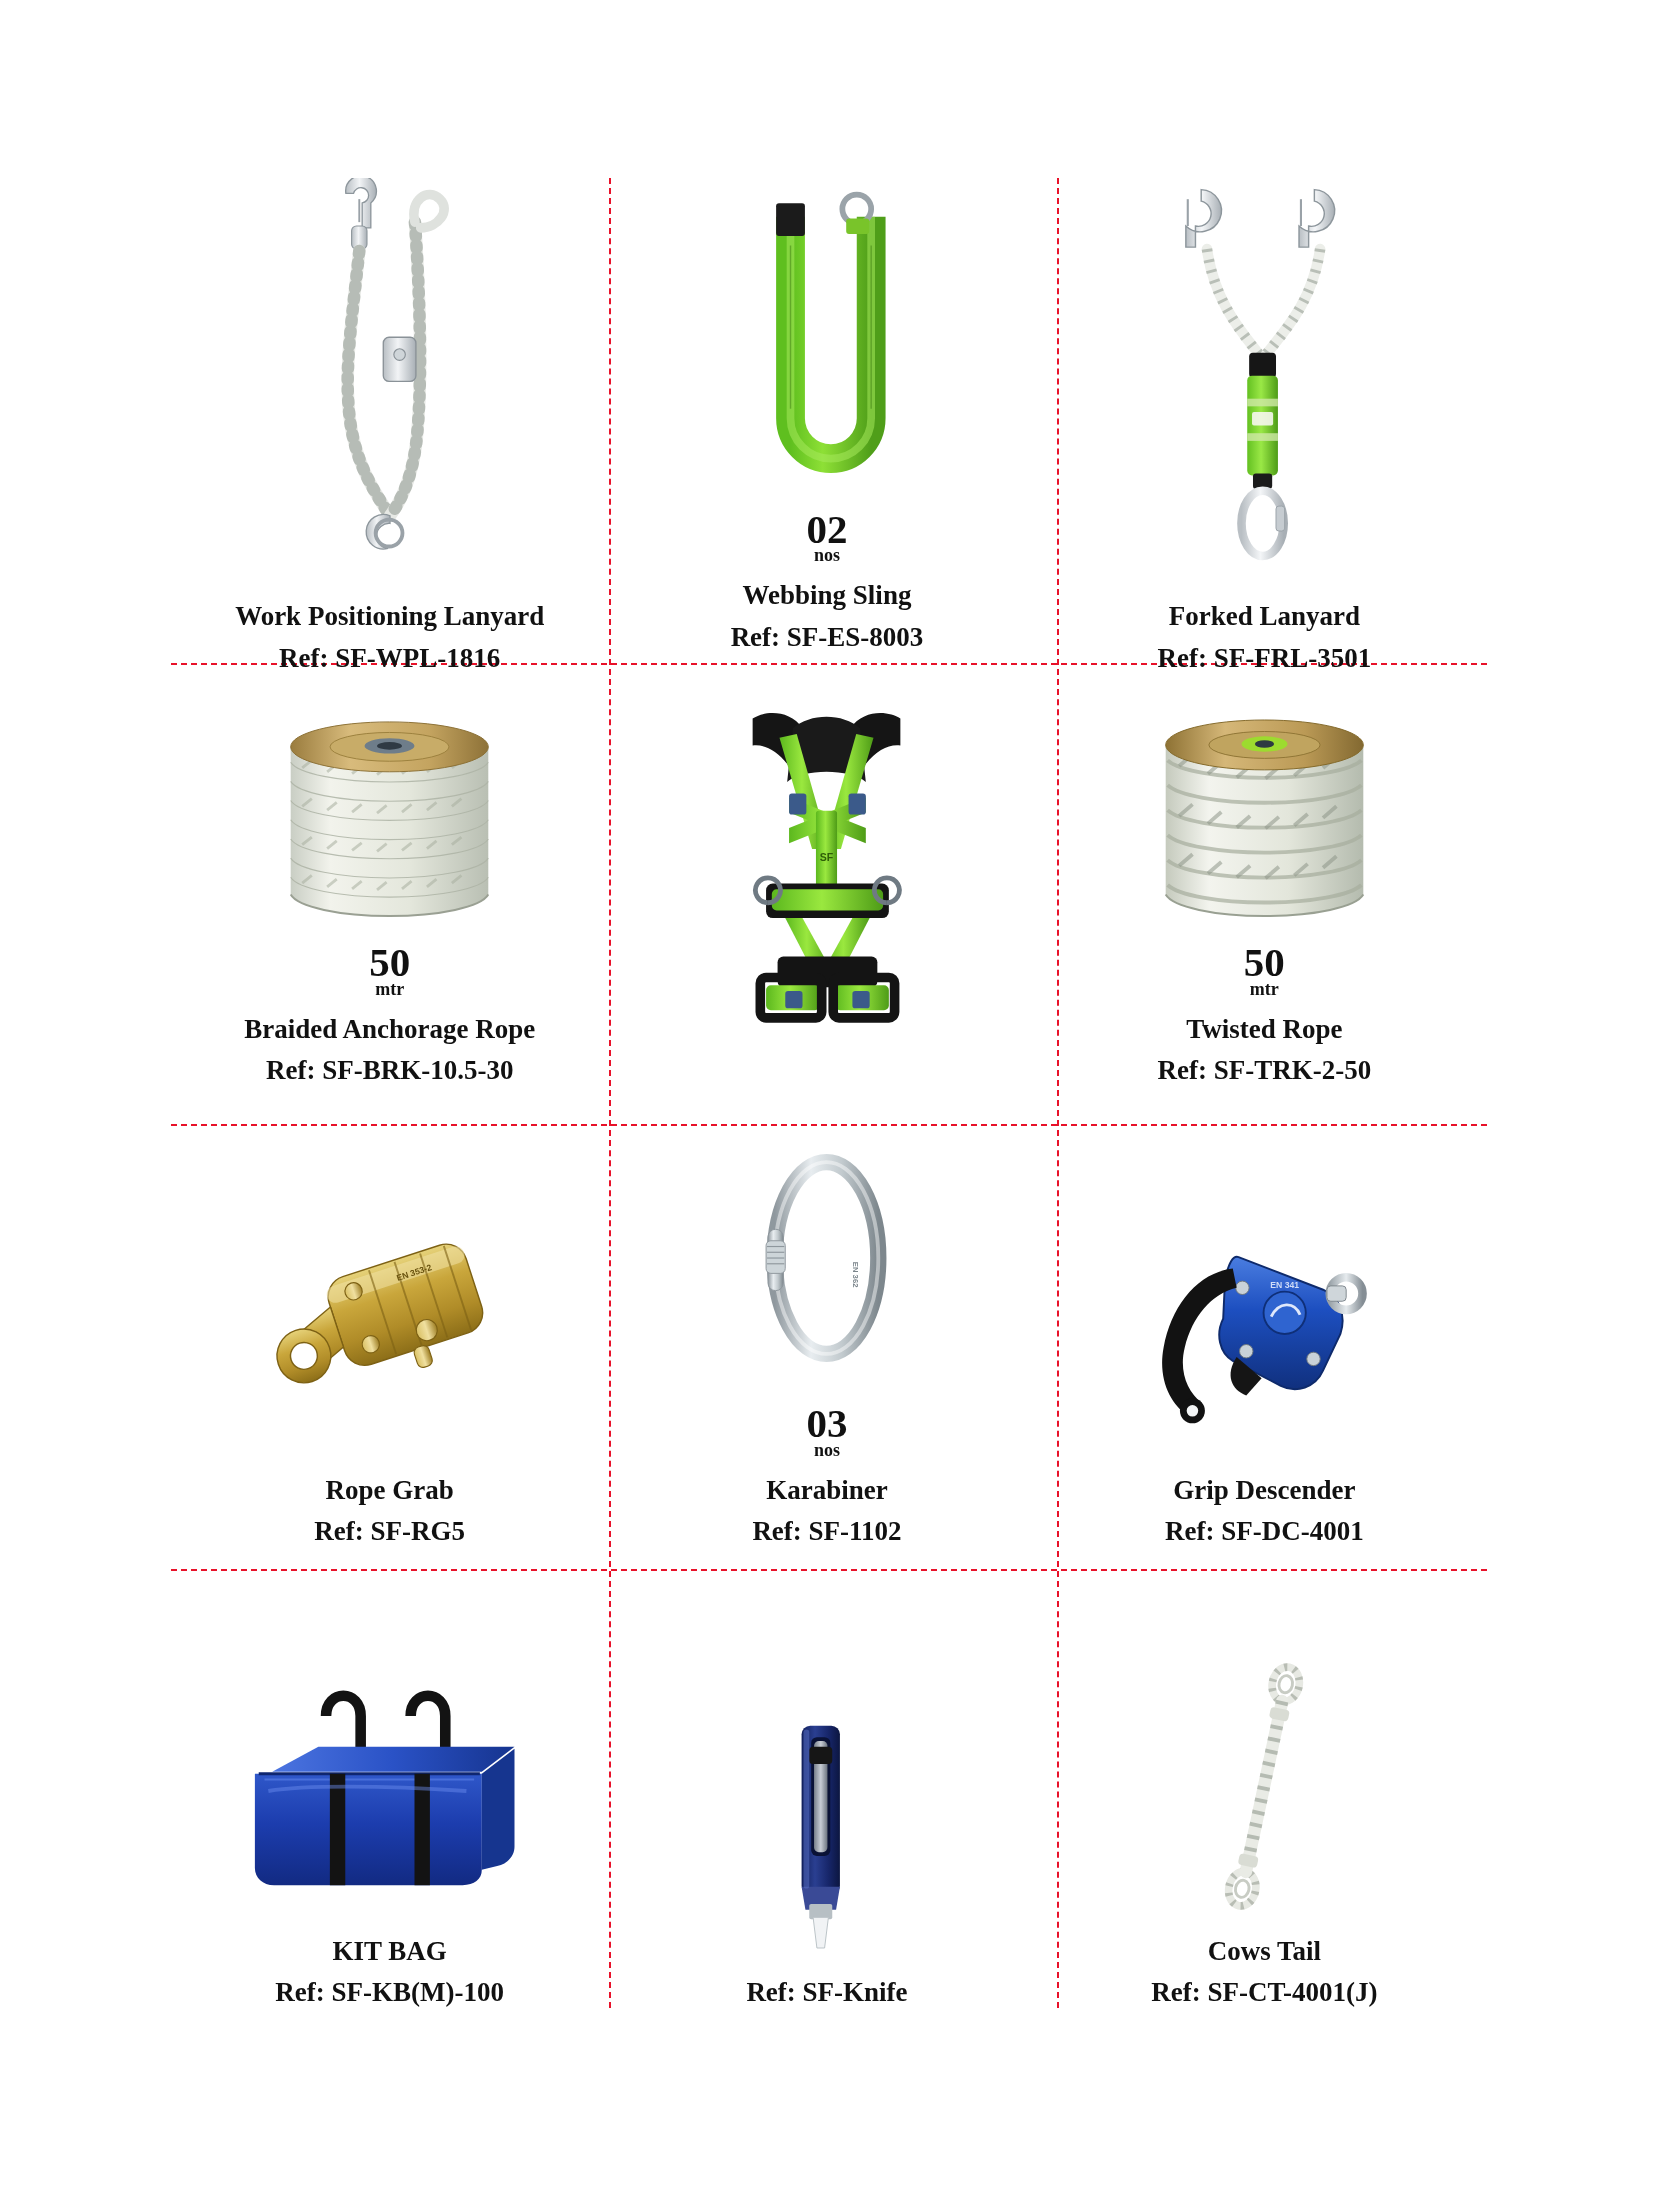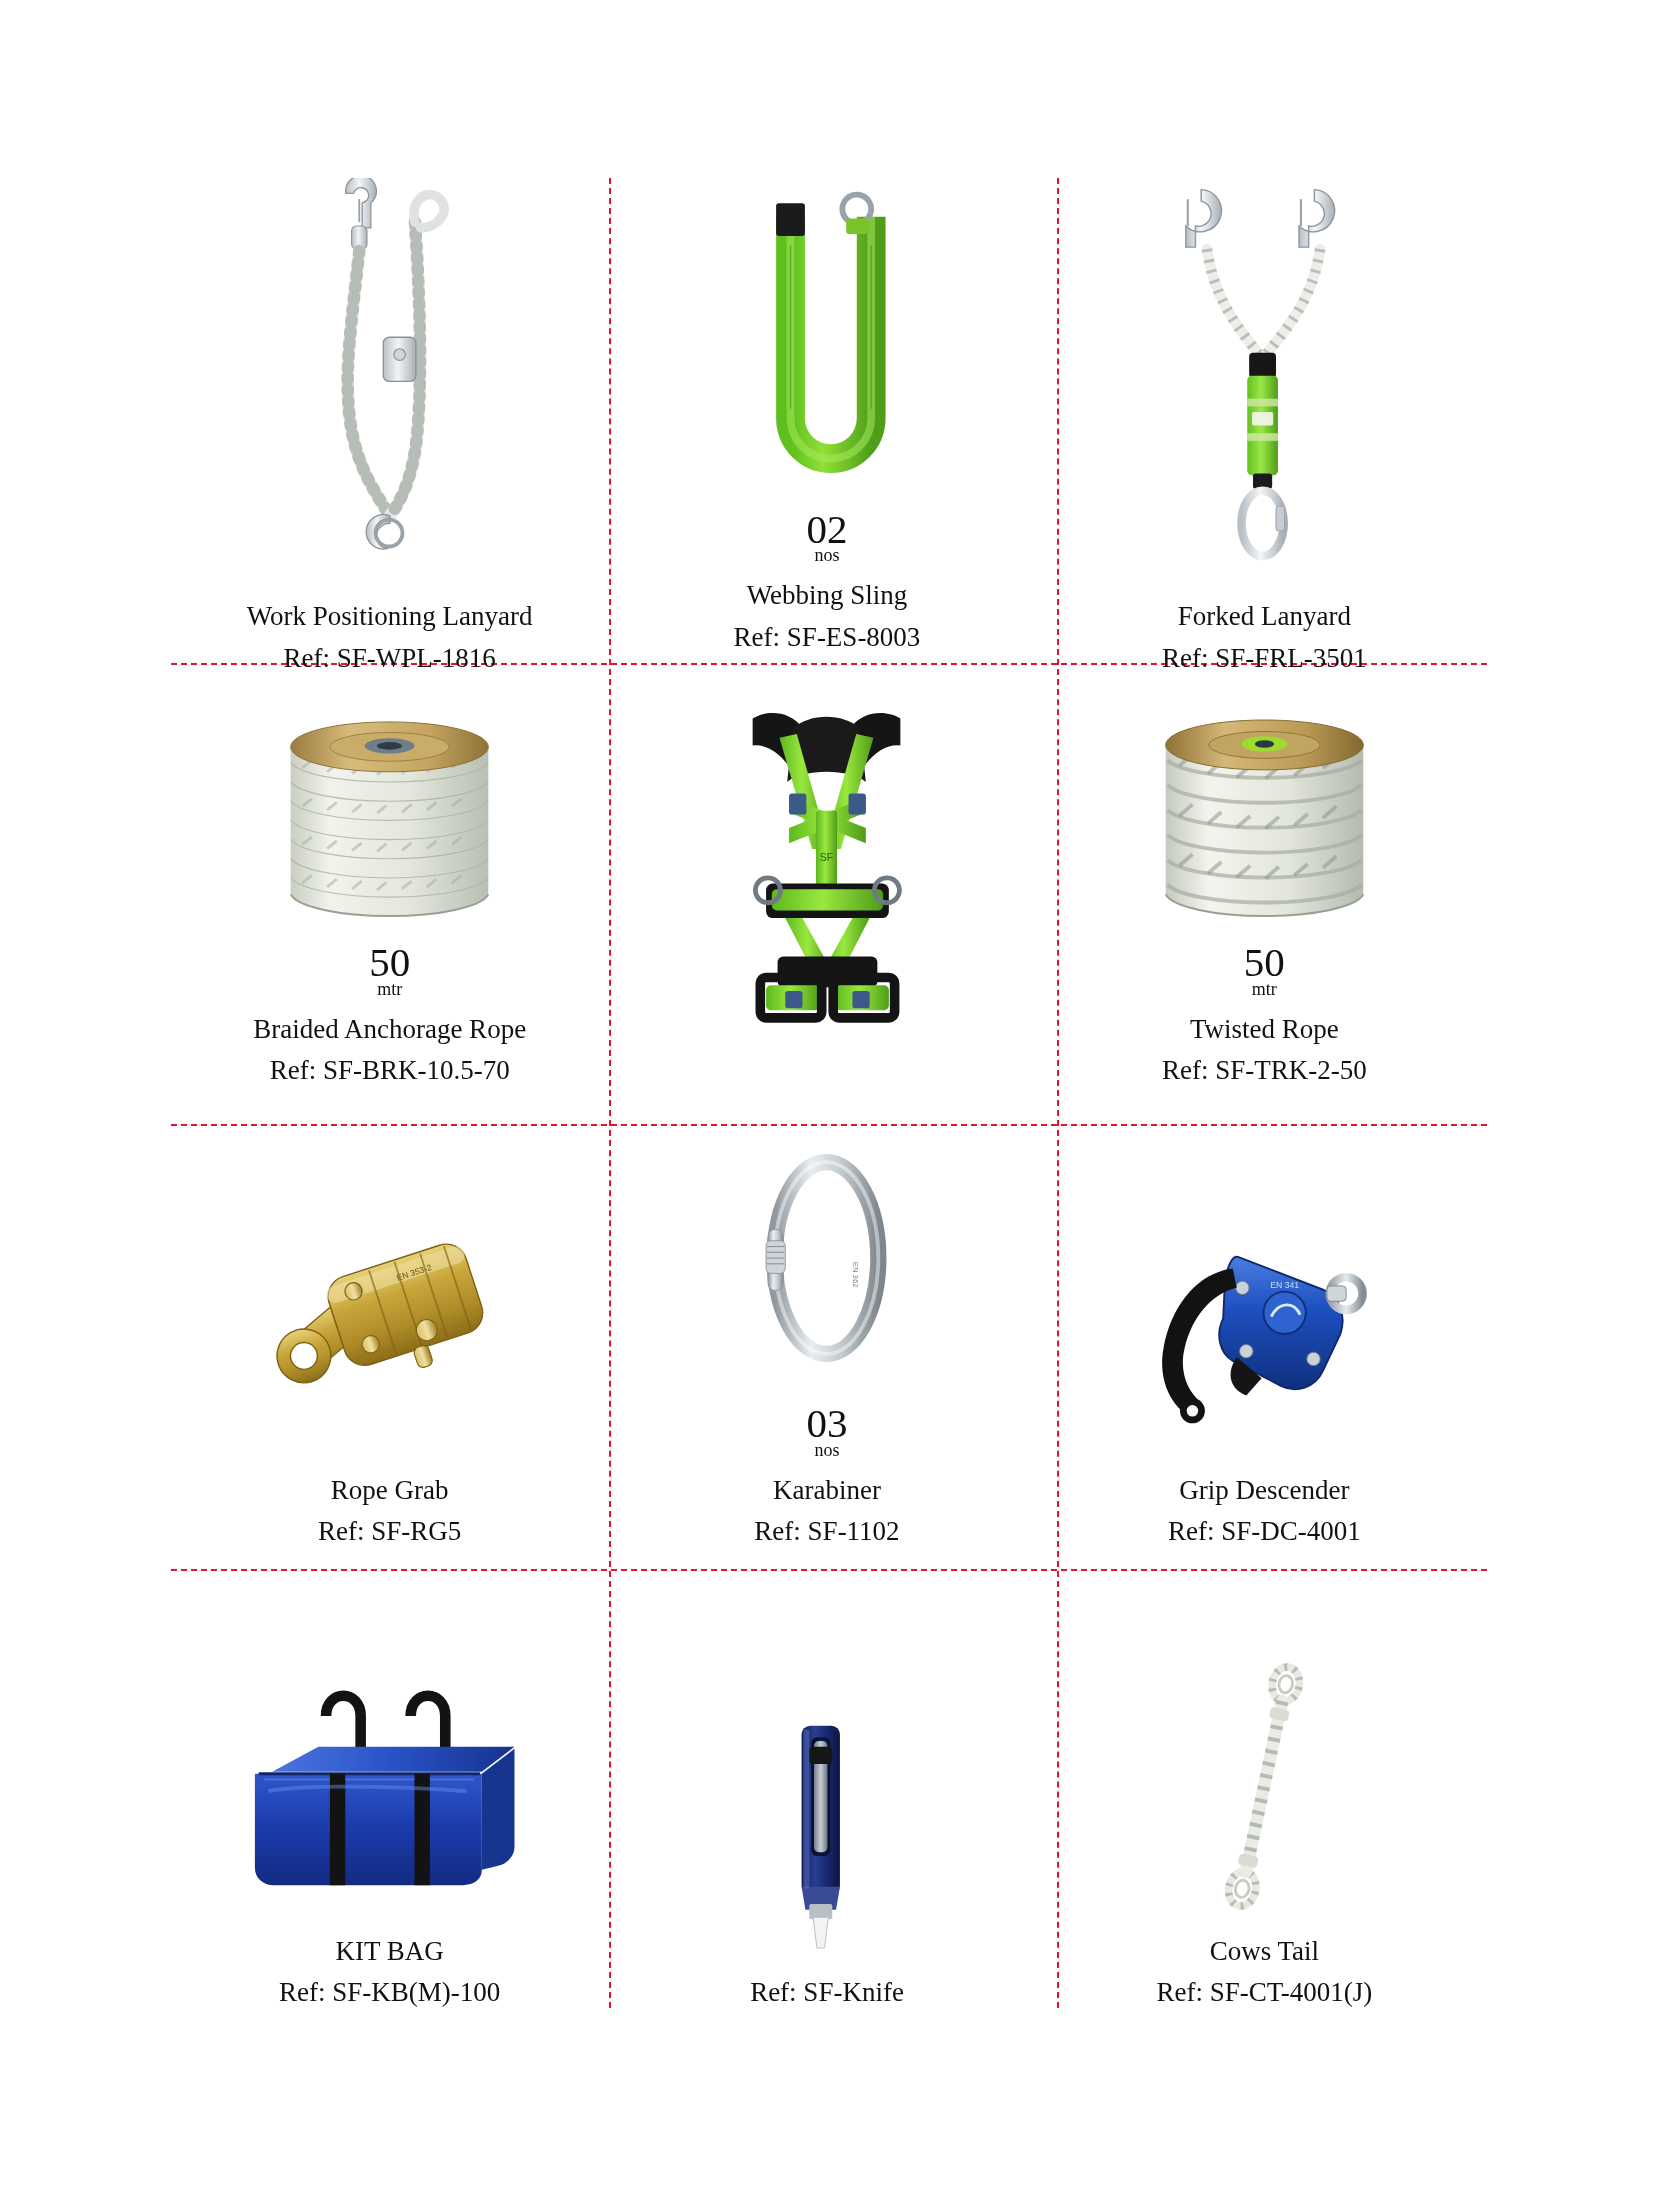--- a/index.html
+++ b/index.html
@@ -35,20 +35,21 @@
   }
 
   .cell {
     position: relative;
     display: flex;
     flex-direction: column;
     align-items: center;
     justify-content: flex-start;
     padding-bottom: 7.7px;
     box-sizing: border-box;
+    font-weight: bold;
   }
 
   
   .hline {
     position: absolute;
     left: 171px;
     width: 1316px;
     height: 0;
     border-top: 2.4px dashed #e8122a;
   }
@@ -302,21 +303,21 @@
             <path d="M32,214 a104,26 0 0,0 206,0" fill="none" stroke="#9aa093" stroke-width="2"></path>
           </svg>
         </div>
       </div>
       <div class="qty">
         <span class="num">50</span>
         <span class="unit">mtr</span>
       </div>
       <div class="caption">
         <span class="name">Braided Anchorage Rope</span>
-        <span class="ref">Ref: SF-BRK-10.5-70</span>
+        <span class="ref">Ref: SF-BRK-10.5-30</span>
       </div>
     </div>
 
     <div class="cell">
       <div class="art">
         <div class="artbox">
           <svg width="259" height="384" viewBox="0 0 270 400">
             <defs>
               <linearGradient id="hg" x1="0" y1="0" x2="1" y2="0">
                 <stop offset="0" stop-color="#5cb81e"></stop>

